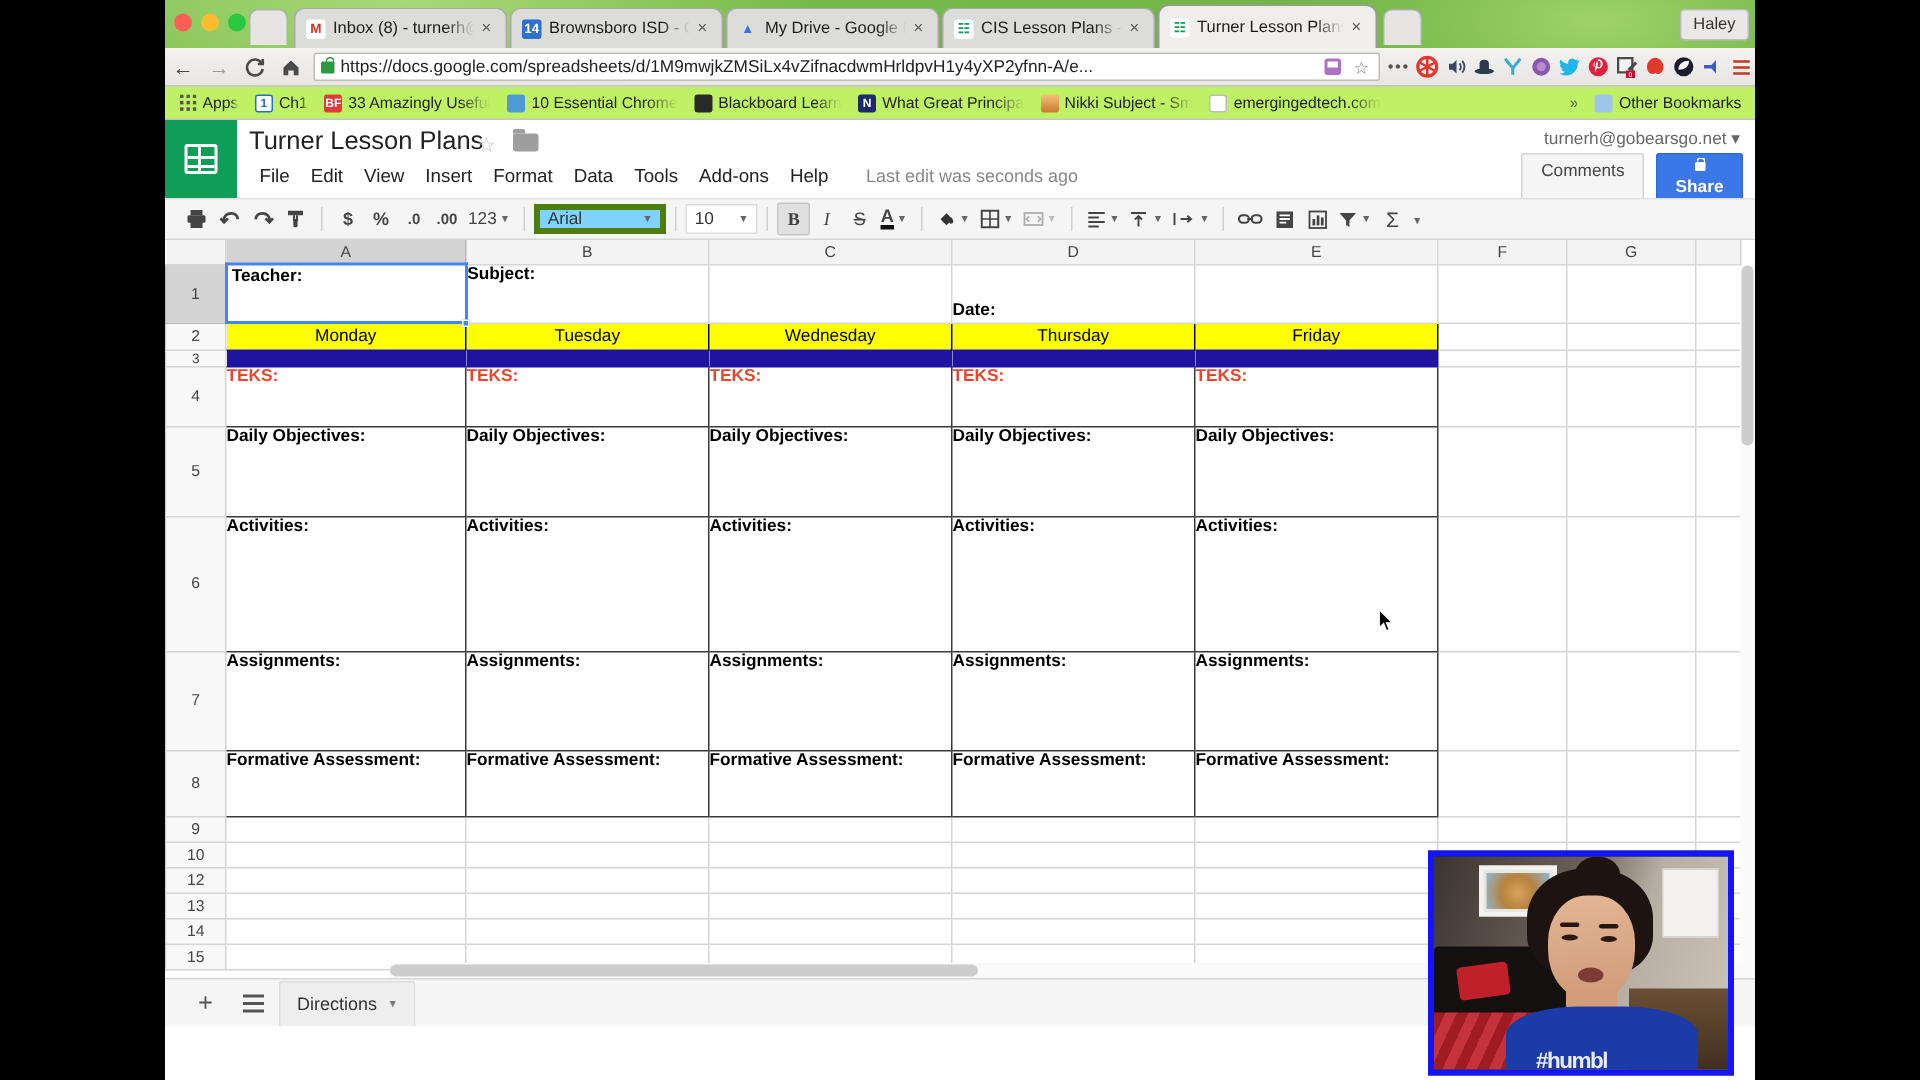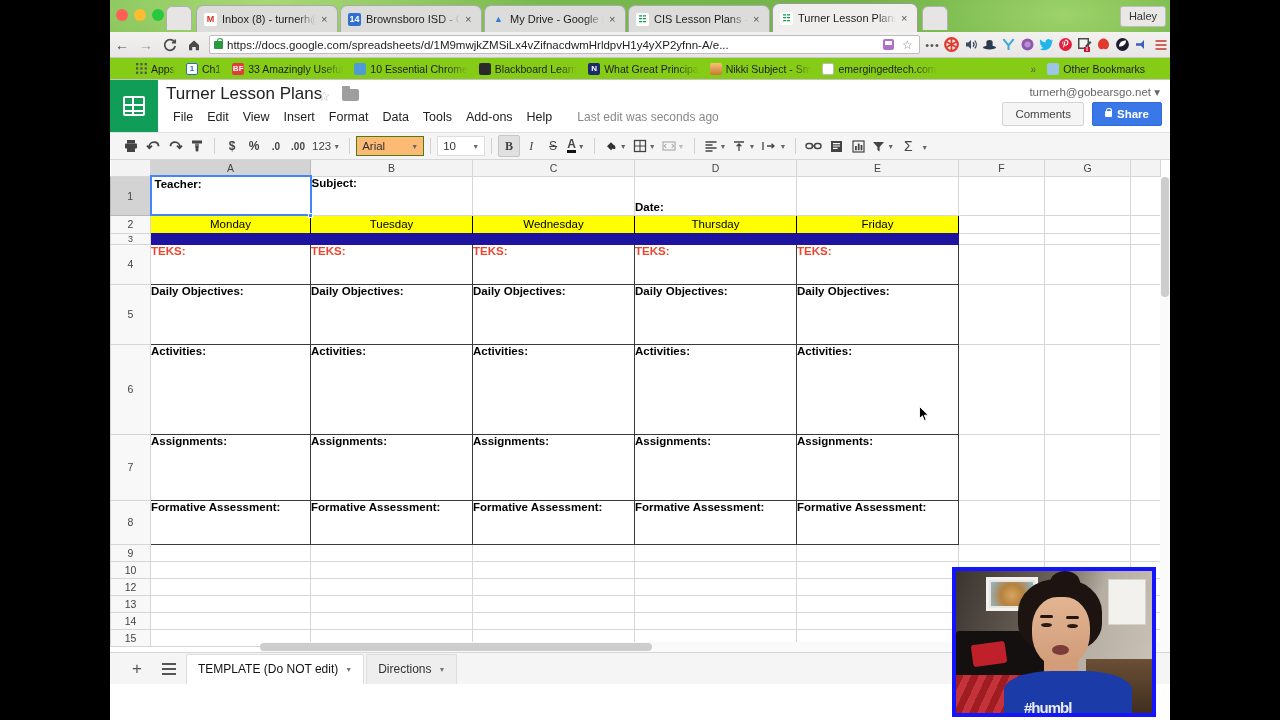--- a/index.html
+++ b/index.html
@@ -56,22 +56,22 @@
   .lock { width:9px; height:8px; background:#2a9a3f; border-radius:1px;
     position:relative; flex:0 0 9px; }
   .lock:before{content:"";position:absolute;left:2.5px;top:-3px;width:4px;height:4px;
     border:1.3px solid #2a9a3f;border-bottom:none;border-radius:3px 3px 0 0;}
   .url { font-size:11.5px; color:#222; white-space:nowrap; overflow:hidden;
     flex:1 1 auto; }
   .ext { width:19px; height:19px; flex:0 0 19px; display:flex; align-items:center;
     justify-content:center; font-size:12px; }
 
   .bmbar { position:absolute; left:0; top:58px; width:1060px; height:22px;
-    background:#84cc16; border-bottom:1px solid #c4c4c2;
-    display:flex; align-items:center; gap:1px; padding:0 20px; font-size:10.5px;
+    background:#bef264; border-bottom:1px solid #c4c4c2;
+    display:flex; align-items:center; gap:1px; padding:0 4px; font-size:10.5px;
     color:#222; }
   .bm { display:flex; align-items:center; gap:4px; padding:2px 5px;
     white-space:nowrap; max-width:145px; overflow:hidden; }
   .bm .bi { width:12px; height:12px; flex:0 0 12px; border-radius:2px;
     display:flex; align-items:center; justify-content:center;
     font-size:8px; color:#fff; font-weight:bold; line-height:1; }
   .bm .blab { overflow:hidden; text-overflow:clip;
     -webkit-mask-image:linear-gradient(90deg,#000 78%,transparent 100%);
             mask-image:linear-gradient(90deg,#000 78%,transparent 100%); }
   .bm-spacer { flex:1 1 auto; }
@@ -98,34 +98,34 @@
   .menubar { position:absolute; left:56px; top:28px; display:flex; gap:0;
     font-size:12.5px; color:#222; }
   .menubar span.mi { padding:2px 7px; }
   .lastedit { margin-left:18px; color:#888; font-size:12px; padding-top:2px; }
   .acct { position:absolute; right:10px; top:5px; font-size:11.5px; color:#666; }
   .hdr-btns { position:absolute; right:8px; top:22px; display:flex; gap:8px; }
   .btn-comments { background:#f5f5f5; border:1px solid #d4d4d4; border-radius:2px;
     font-size:11.5px; color:#444; padding:5px 12px; }
   .btn-share { background:#3b78e7; border:1px solid #2f6ad9; border-radius:2px;
     color:#fff; font-size:11.5px; font-weight:bold; padding:5px 12px;
-    display:flex; align-items:center; gap:5px; }
+    display:flex; align-items:center; gap:5px;flex-direction:column; }
   .btn-share .lk { width:7px;height:6px;background:#fff;border-radius:1px;position:relative;}
   .btn-share .lk:before{content:"";position:absolute;left:1.4px;top:-2.6px;width:4px;
     height:3.5px;border:1.2px solid #fff;border-bottom:none;border-radius:2.5px 2.5px 0 0;}
 
   .toolbar { position:relative; height:28px; background:#f5f5f5;
     border-top:1px solid #e0e0e0; border-bottom:1px solid #d6d6d6;
     display:flex; align-items:center; padding-left:10px; gap:0; }
   .tb { height:22px; min-width:22px; display:flex; align-items:center;
     justify-content:center; color:#444; font-size:12px; padding:0 3px; }
   .tb.sel { background:#e0e0e0; border:1px solid #c6c6c6; border-radius:2px; }
   .tb-sep { width:1px; height:16px; background:#d0d0d0; margin:0 6px; }
   .tb-caret { font-size:7px; color:#666; margin-left:2px; }
-  .fontbox { width:68px; height:20px; background:#fdba74; border:1px solid #4d7c0f;
+  .fontbox { width:88px; height:20px; background:#7dd3fc; border:4px solid #4d7c0f;
     display:flex; align-items:center; justify-content:space-between;
     padding:0 5px; font-size:11.5px; color:#333; }
   .sizebox { width:48px; height:20px; background:#fff; border:1px solid #ddd;
     display:flex; align-items:center; justify-content:space-between;
     padding:0 5px; font-size:11.5px; color:#333; }
 
   .formulabar { position:relative; height:22px; background:#fff;
     border-bottom:1px solid #d6d6d6; display:flex; align-items:center; }
   .fx { width:40px; text-align:center; font-style:italic; font-size:13px;
     font-family:"Liberation Serif", serif; color:#555; }
@@ -799,24 +799,20 @@
       <div class="hscroll">
           <div class="thumb"></div>
         </div>
     </div>
 
     <div class="sheettabs">
       <div class="st-icon">+</div>
       <div class="st-icon">
           <span class="bars"></span>
         </div>
-      <div class="stab active">
-        <span>TEMPLATE (Do NOT edit)</span>
-        <span class="cv">▼</span>
-      </div>
       <div class="stab">
         <span>Directions</span>
         <span class="cv">▼</span>
       </div>
     </div>
   </div>
 
 
   <div class="webcam">
     <div class="wc-wall"></div>

